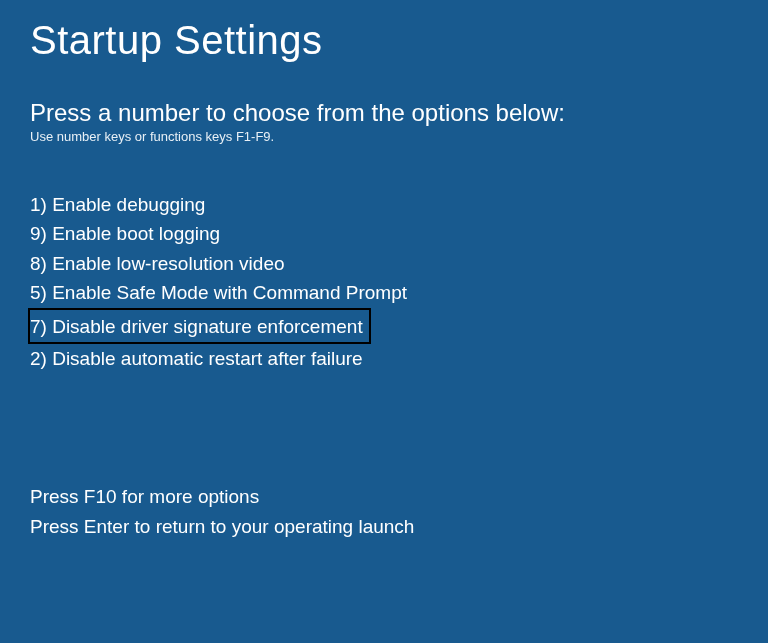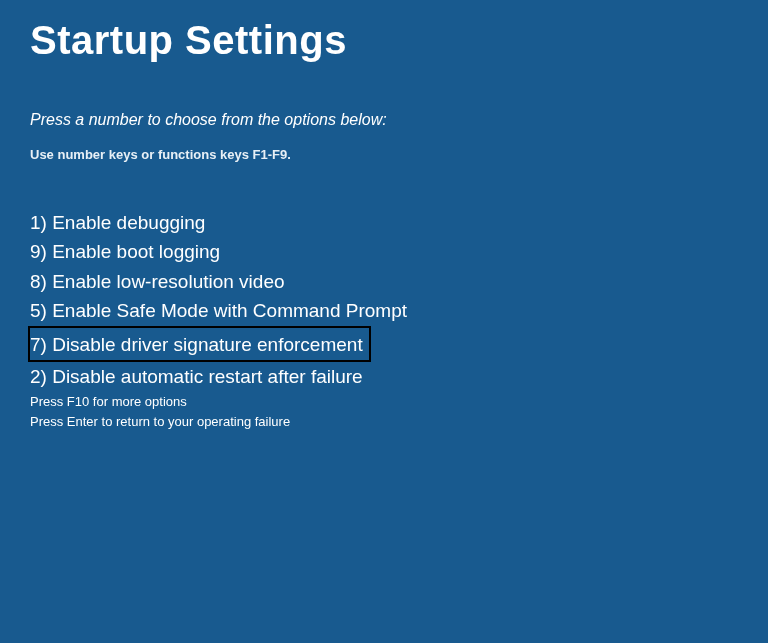--- a/index.html
+++ b/index.html
@@ -13,54 +13,54 @@
       background-color: #185a8f;
       font-family: "Segoe UI Light", "Segoe UI", sans-serif;
       color: #ffffff;
       overflow: hidden;
     }
     .container {
       padding: 18px 30px 30px 30px;
     }
     .title {
       font-size: 40px;
-      font-weight: 700;
-      margin-bottom: 48px;
+      font-weight: 400;
+      margin-bottom: 36px;
       letter-spacing: 0.5px;
     }
     .subtitle {
-      font-size: 16px;
+      font-size: 24px;
       font-weight: 300;
-      margin-bottom: 18px;
-      font-style: italic;
+      margin-bottom: 2px;
     }
     .hint {
       font-size: 13px;
-      font-weight: 700;
+      font-weight: 400;
       margin-bottom: 46px;
       color: #e8f0f6;
     }
     .options-list {
+      margin-bottom: 108px;
     }
     .option-item {
       font-size: 19px;
       font-weight: 300;
       line-height: 1.55;
       display: inline-block;
     }
     .option-row {
       line-height: 1.55;
     }
     .highlighted {
       border: 2px solid #000000;
       padding: 2px 6px 1px 0;
       margin-left: -2px;
     }
     .footer {
-      font-size: 13px;
+      font-size: 19px;
       font-weight: 300;
       line-height: 1.58;
     }
   </style>
 </head>
 <body>
 
 <div class="container">
   <h1 class="title">Startup Settings</h1>
 
@@ -72,15 +72,15 @@
       <div class="option-row"><span class="option-item">1) Enable debugging</span></div>
       <div class="option-row"><span class="option-item">9) Enable boot logging</span></div>
       <div class="option-row"><span class="option-item">8) Enable low-resolution video</span></div>
       <div class="option-row"><span class="option-item">5) Enable Safe Mode with Command Prompt</span></div>
       <div class="option-row"><span class="option-item highlighted">7) Disable driver signature enforcement</span></div>
       <div class="option-row"><span class="option-item">2) Disable automatic restart after failure</span></div>
     </div>
 
   <div class="footer">
     <div>Press F10 for more options</div>
-    <div>Press Enter to return to your operating failure</div>
+    <div>Press Enter to return to your operating launch</div>
   </div>
 </div>
 
 </body></html>

